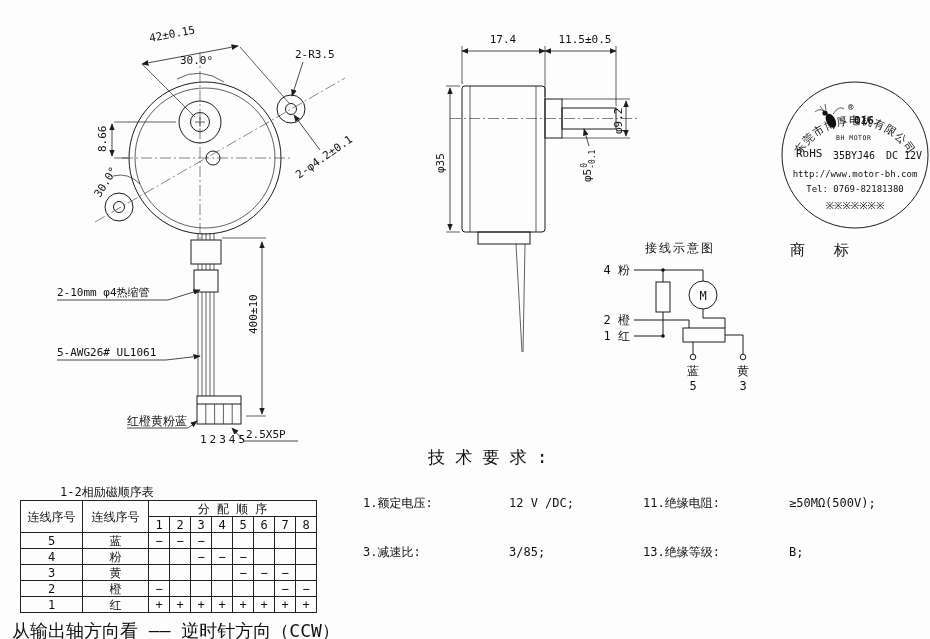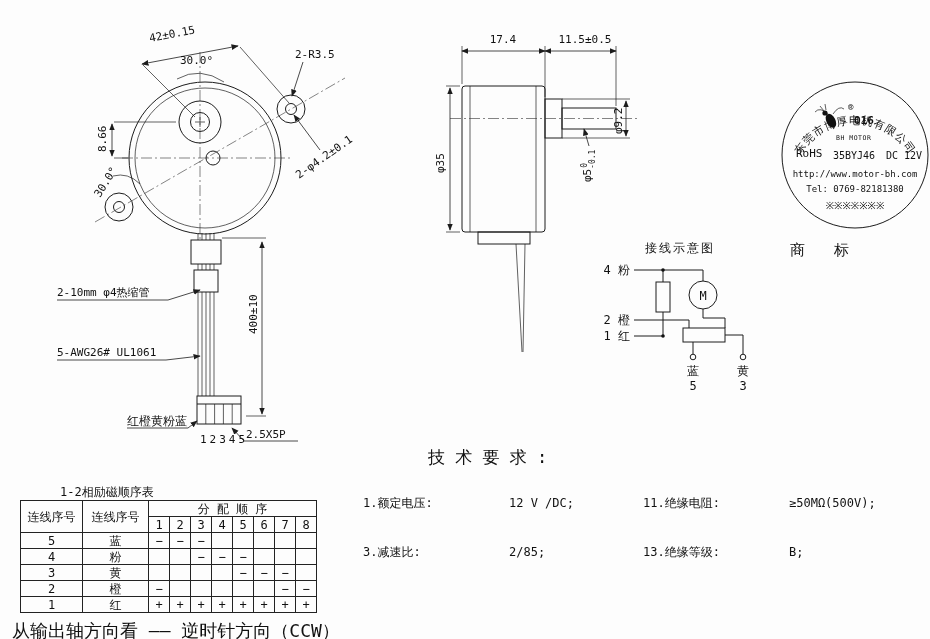--- a/index.html
+++ b/index.html
@@ -297,21 +297,21 @@
     </tr>
   </tbody>
 </table>
 
 <div class="ccw-note">从输出轴方向看 —— 逆时针方向（CCW）</div>
 
 <div class="tech-title">技 术 要 求 :</div>
 
 <div class="tech-col tech-left">
   <div class="tline"><span class="tlabel">1.额定电压:</span><span>12 V /DC;</span></div>
-  <div class="tline"><span class="tlabel">3.减速比:</span><span>2/85;</span></div>
+  <div class="tline"><span class="tlabel">3.减速比:</span><span>3/85;</span></div>
   
   
   
   
   
   
   
 </div>
 
 <div class="tech-col tech-right">

